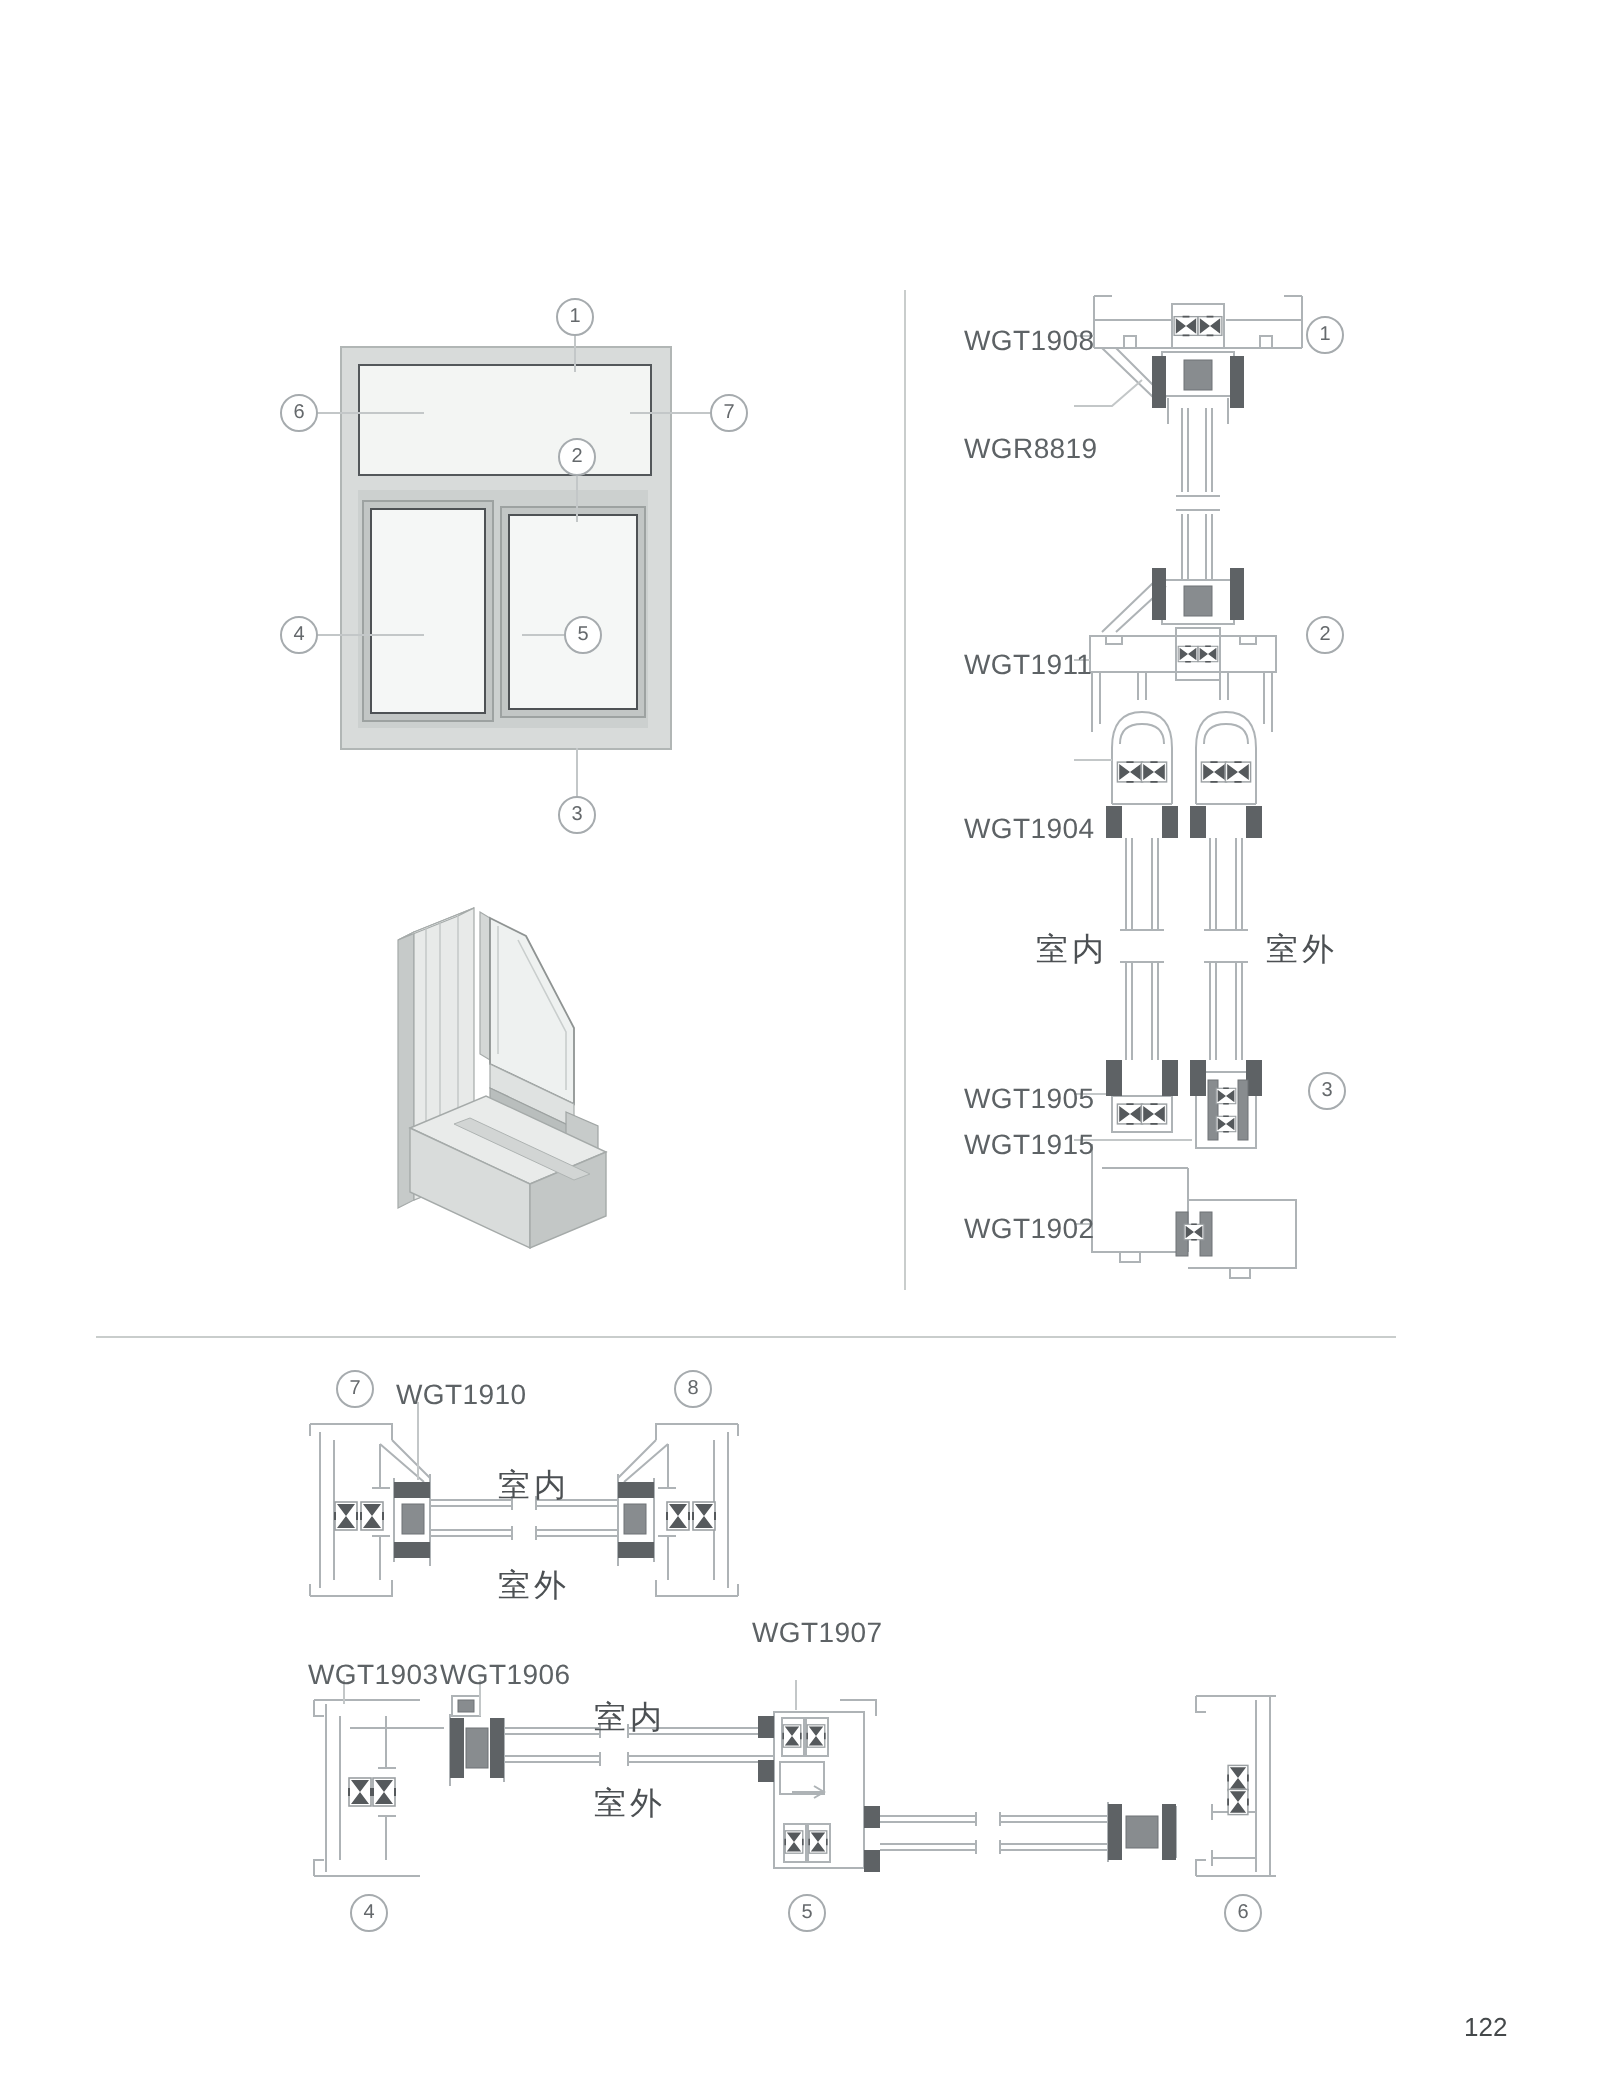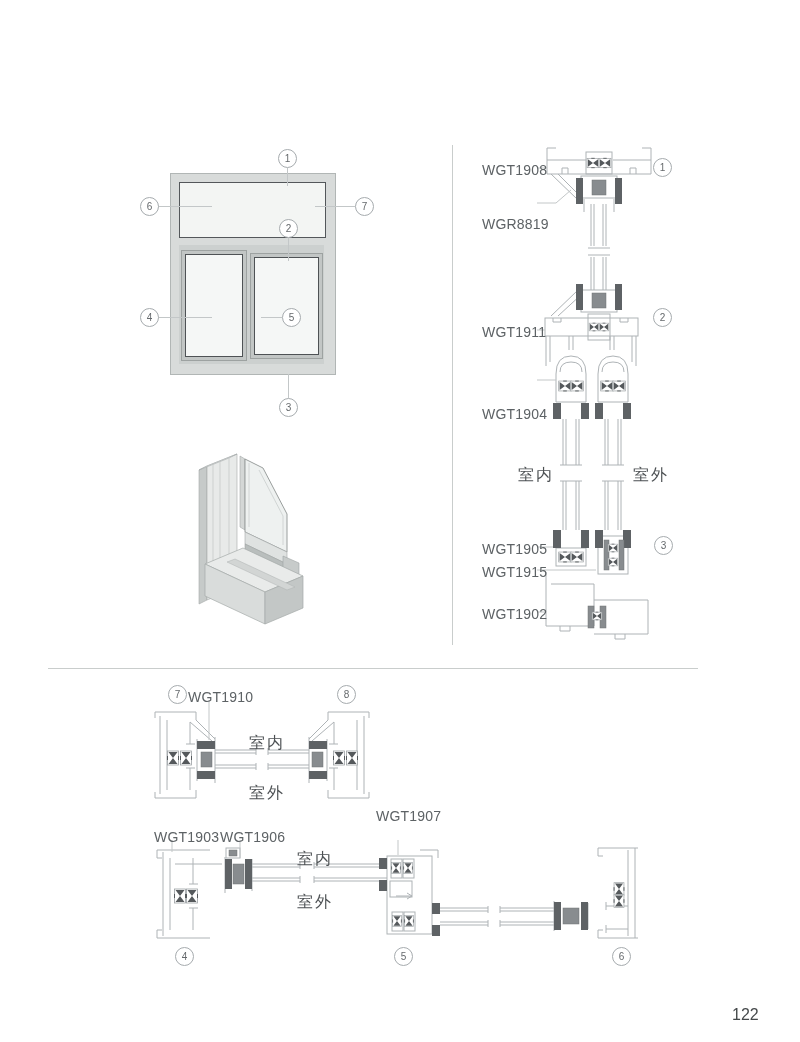--- a/index.html
+++ b/index.html
@@ -5,21 +5,21 @@
   html,body{margin:0;padding:0;background:#ffffff;}
   #page{position:relative;width:800px;height:1042px;background:#ffffff;overflow:hidden;
         font-family:"Liberation Sans",sans-serif;}
   .lbl{position:absolute;font-size:14px;color:#5d6265;white-space:nowrap;letter-spacing:.2px;}
   .vlabel{width:55px;text-align:right;}
   .cjk{position:absolute;font-size:16px;color:#4c5053;letter-spacing:2px;white-space:nowrap;}
   .callout{position:absolute;width:17px;height:17px;border:1px solid #a6abae;border-radius:50%;
            background:#fff;color:#65696c;font-size:10px;line-height:17px;text-align:center;}
   .lead{position:absolute;background:#c3c7c8;}
   .divider{position:absolute;background:#c9cdcc;}
-  .pagenum{position:absolute;font-size:16px;color:#45494b;}
+  .pagenum{position:absolute;font-size:13px;color:#45494b;}
   svg{position:absolute;overflow:visible;}
   .ln{fill:none;stroke:#aeb3b6;stroke-width:1;}
   .ld{fill:none;stroke:#c3c7c8;stroke-width:1;}
   .dk{fill:#5e6265;stroke:none;}
   .md{fill:#888c8f;stroke:#6f7376;stroke-width:.5;}
   
   .winframe{position:absolute;background:#d8dbda;border:1px solid #b1b6b5;}
   .winglass{position:absolute;background:#f3f5f3;border:1px solid #53575a;}
   .winbed{position:absolute;background:#ccd0cf;}
   .sash{position:absolute;background:#c2c6c5;border:1px solid #9da2a1;}
@@ -256,21 +256,21 @@
     <use href="#bt" transform="translate(408,868) rotate(90) scale(0.8)"></use>
     <use href="#bt" transform="translate(397,921) rotate(90) scale(0.8)"></use>
     <use href="#bt" transform="translate(409,921) rotate(90) scale(0.8)"></use>
     <use href="#bt" transform="translate(619,889) rotate(90) scale(0.9)"></use>
     <use href="#bt" transform="translate(619,901) rotate(90) scale(0.9)"></use>
 
     <path class="ld" d="M209,701 V740 M172,840 V852 M240,840 V858 M398,840 V855"></path>
   </svg>
 
   <div class="callout" style="left:168px;top:685px;">7</div>
-  <div class="lbl" style="left:188px;top:689px;">WGT1910</div>
+  <div class="lbl" style="left:198px;top:689px;">WGT1910</div>
   <div class="callout" style="left:337px;top:685px;">8</div>
   <div class="cjk" style="left:249px;top:733px;">室内</div>
   <div class="cjk" style="left:249px;top:783px;">室外</div>
 
   <div class="lbl" style="left:154px;top:829px;">WGT1903</div>
   <div class="lbl" style="left:220px;top:829px;">WGT1906</div>
   <div class="lbl" style="left:376px;top:808px;">WGT1907</div>
   <div class="cjk" style="left:297px;top:849px;">室内</div>
   <div class="cjk" style="left:297px;top:892px;">室外</div>
   <div class="callout" style="left:175px;top:947px;">4</div>

